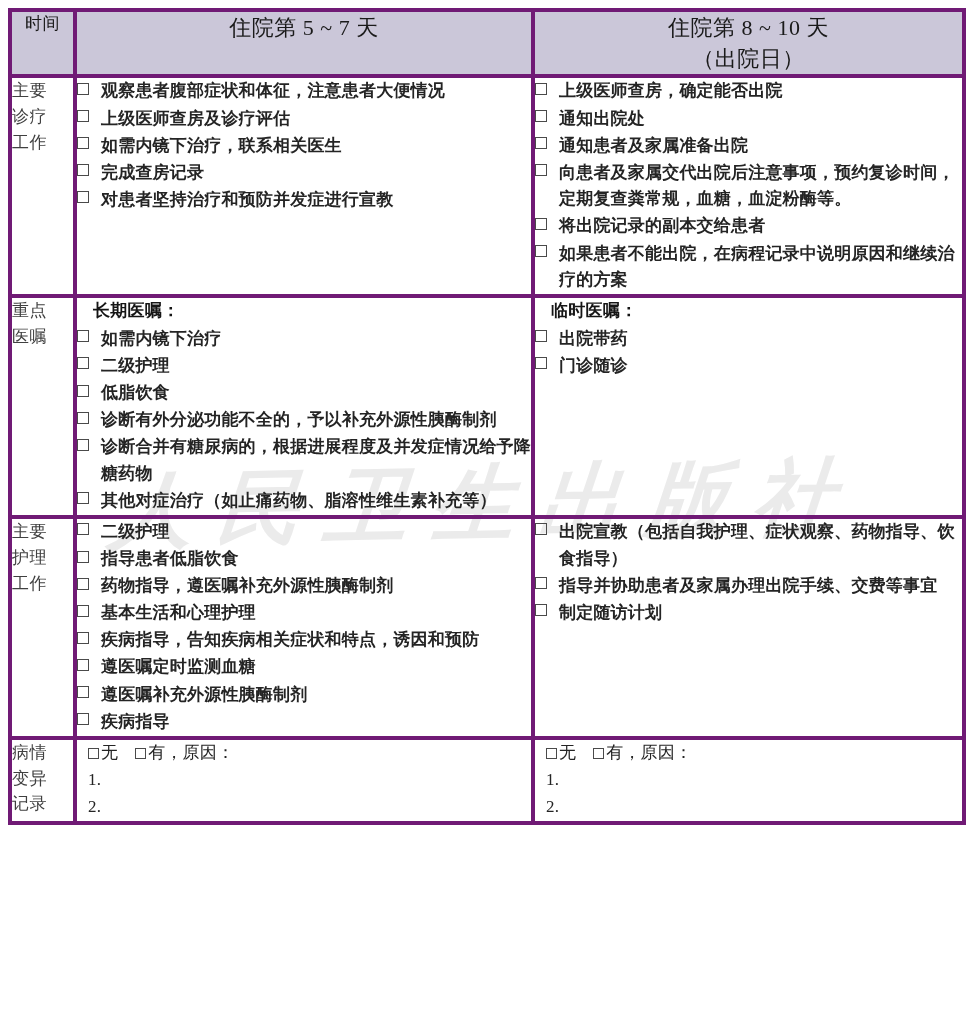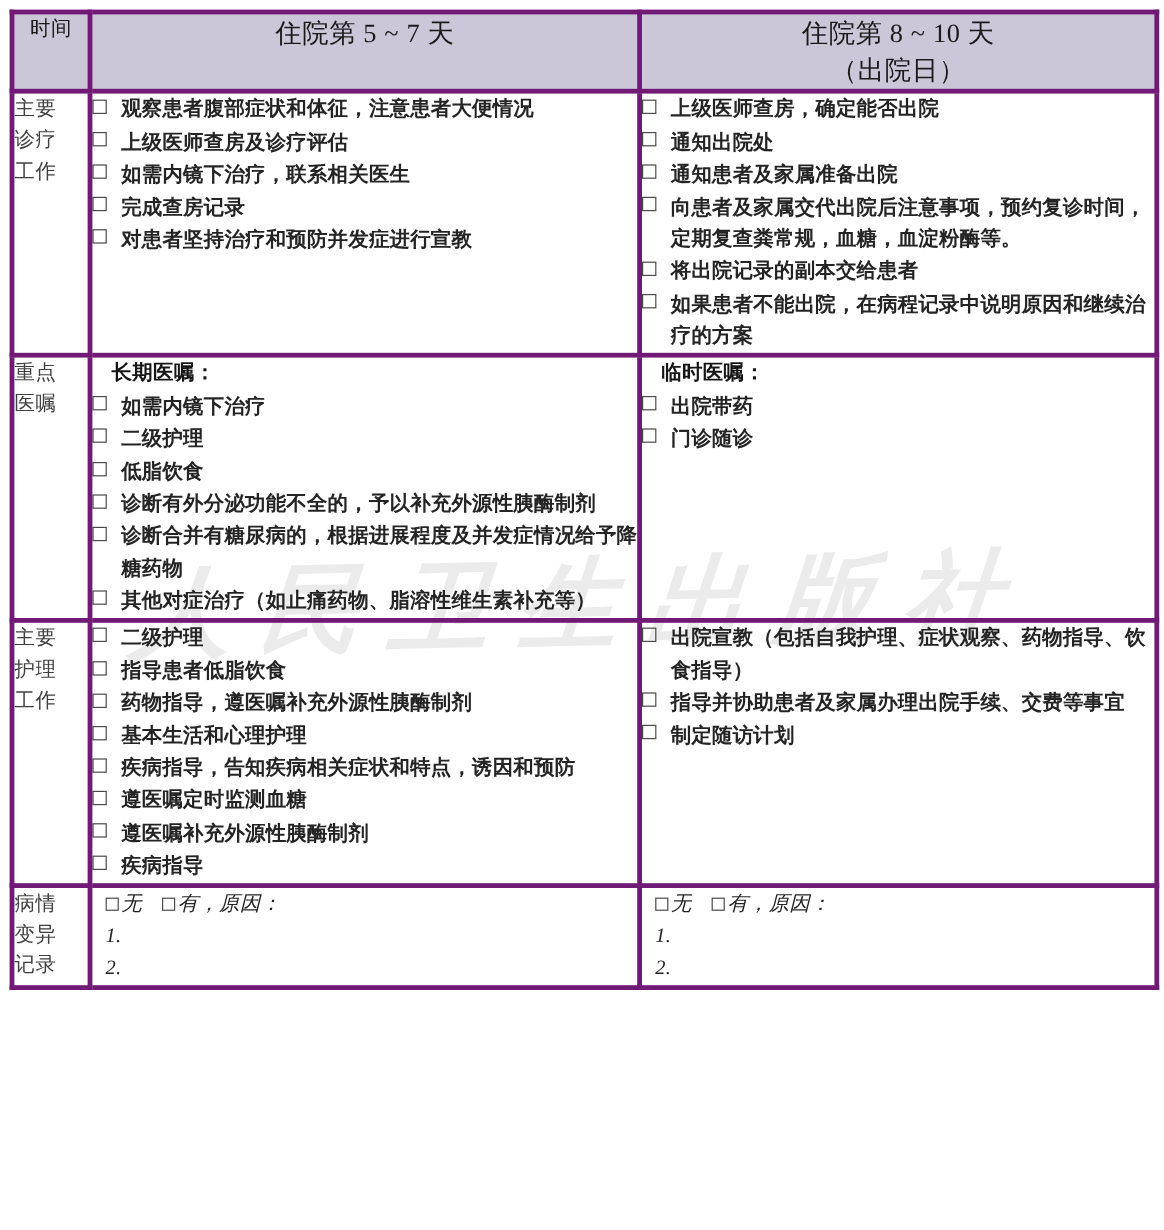--- a/index.html
+++ b/index.html
@@ -94,21 +94,21 @@
   }
   td.rowlabel .lbl-line { display: block; white-space: nowrap; }
 
   
   td.content {
     padding: 11px 10px 12px 12px;
     font-size: 17px;
     line-height: 1.565;
     color: #242424;
   }
-  td.content.tight { padding-left: 11px; font-style: italic; }
+  td.content.tight { padding-left: 11px; }
 
   .subhead {
     font-weight: 700;
     font-size: 17px;
     letter-spacing: 0.3px;
     margin: 0 0 1px 16px;
     display: block;
     color: #151515;
   }
 

